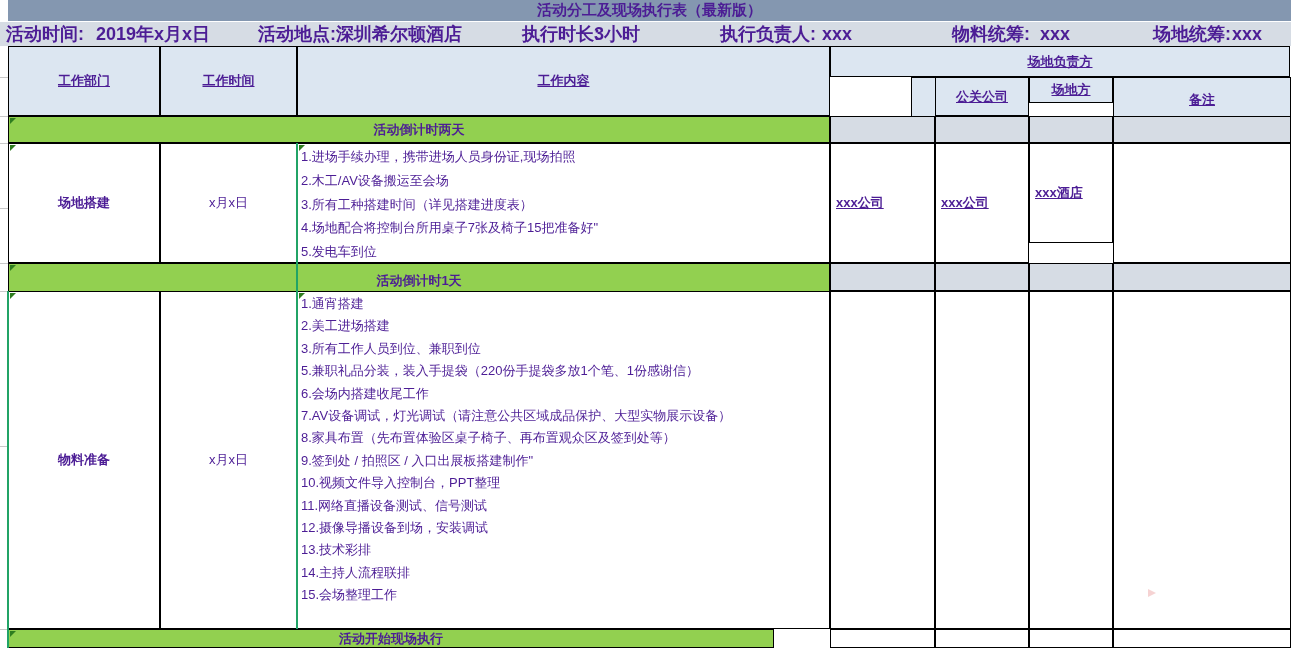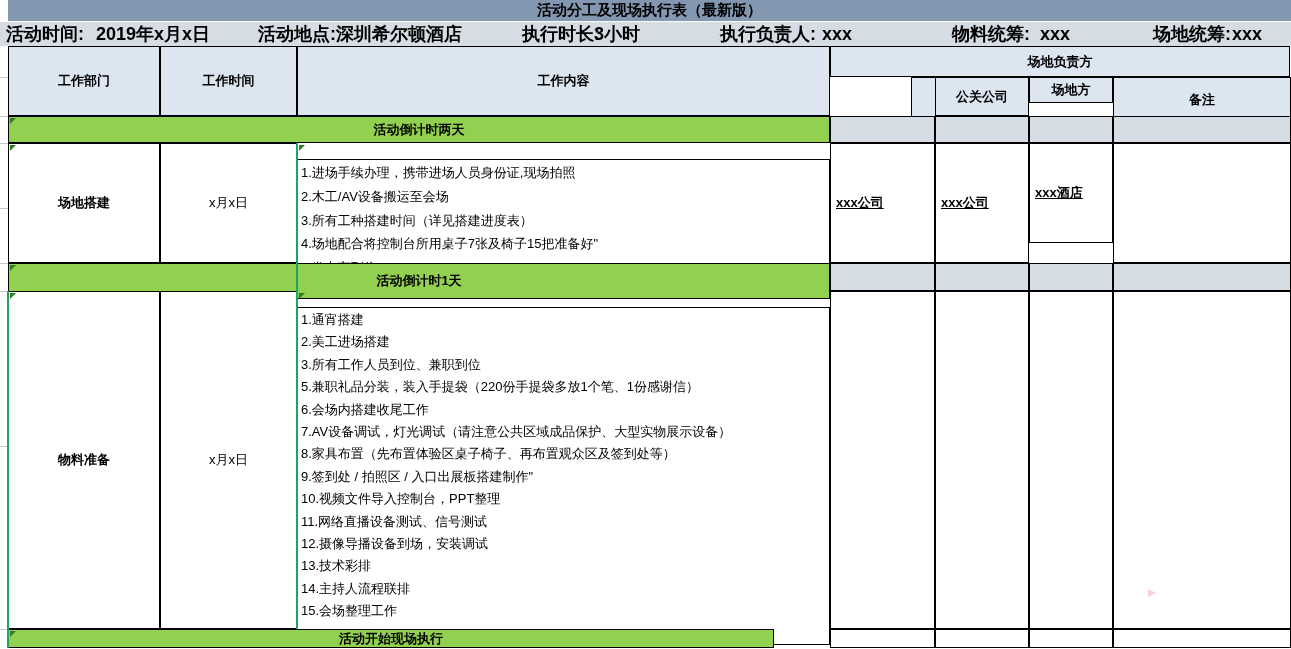--- a/index.html
+++ b/index.html
@@ -10,45 +10,45 @@
     --muted-cell-bg:#d6dce4;
     --grid-border:#000000;
     --selection-border:#21a366;
     --corner-marker:#2e7d1f;
     --gutter-line:#c8c8c8;
     --arrow-mark:#e89090;
   }
   html,body{margin:0;padding:0;}
   .screen{
     position:relative;width:1291px;height:649px;background:#ffffff;overflow:hidden;
-    font-family:"Liberation Sans","DejaVu Sans",sans-serif;color:#000000;
+    font-family:"Liberation Sans","DejaVu Sans",sans-serif;color:#4c1d95;
   }
   .title-bar{
     position:absolute;left:8px;top:0;width:1283px;height:22px;
     background:var(--title-bar-bg);border-bottom:1px solid #ffffff;box-sizing:border-box;
     display:flex;align-items:center;justify-content:center;
     font-size:15px;font-weight:bold;
   }
   .info-bar{
     position:absolute;left:0;top:22px;width:1291px;height:24px;
     background:var(--info-bar-bg);font-size:18px;font-weight:bold;
   }
   .info-pair{position:absolute;top:0;height:100%;display:flex;align-items:center;white-space:nowrap;}
   .cell{
     position:absolute;box-sizing:border-box;border:1px solid var(--grid-border);
     background:#ffffff;display:flex;align-items:center;justify-content:center;
     font-size:13px;line-height:1.2;white-space:nowrap;
   }
   .bold{font-weight:bold;}
-  .hdr{background:var(--header-cell-bg);font-weight:bold;}
+  .hdr{background:var(--header-cell-bg);font-weight:bold;text-decoration:underline;}
   .green{background:var(--section-row-bg);font-weight:bold;}
   .muted{background:var(--muted-cell-bg);}
   .leftpad{justify-content:flex-start;padding-left:5px;}
   .uline{text-decoration:underline;}
-  .tasks{display:block;align-items:unset;justify-content:unset;padding:1px 4px 4px 3px;overflow:hidden;margin-top:16px;}
+  .tasks{display:block;align-items:unset;justify-content:unset;padding:1px 4px 4px 3px;overflow:hidden;}
   .task-line{white-space:nowrap;}
   .corner{position:absolute;width:0;height:0;border-top:6px solid var(--corner-marker);border-right:6px solid transparent;}
   .gutterline{position:absolute;left:0;width:8px;height:1px;background:var(--gutter-line);}
   .selline{position:absolute;width:2px;background:var(--selection-border);}
   .arrowmark{position:absolute;width:0;height:0;border-left:8px solid var(--arrow-mark);border-top:4px solid transparent;border-bottom:4px solid transparent;opacity:.4;}
 </style>
 </head>
 <body>
 
 <div class="screen">

